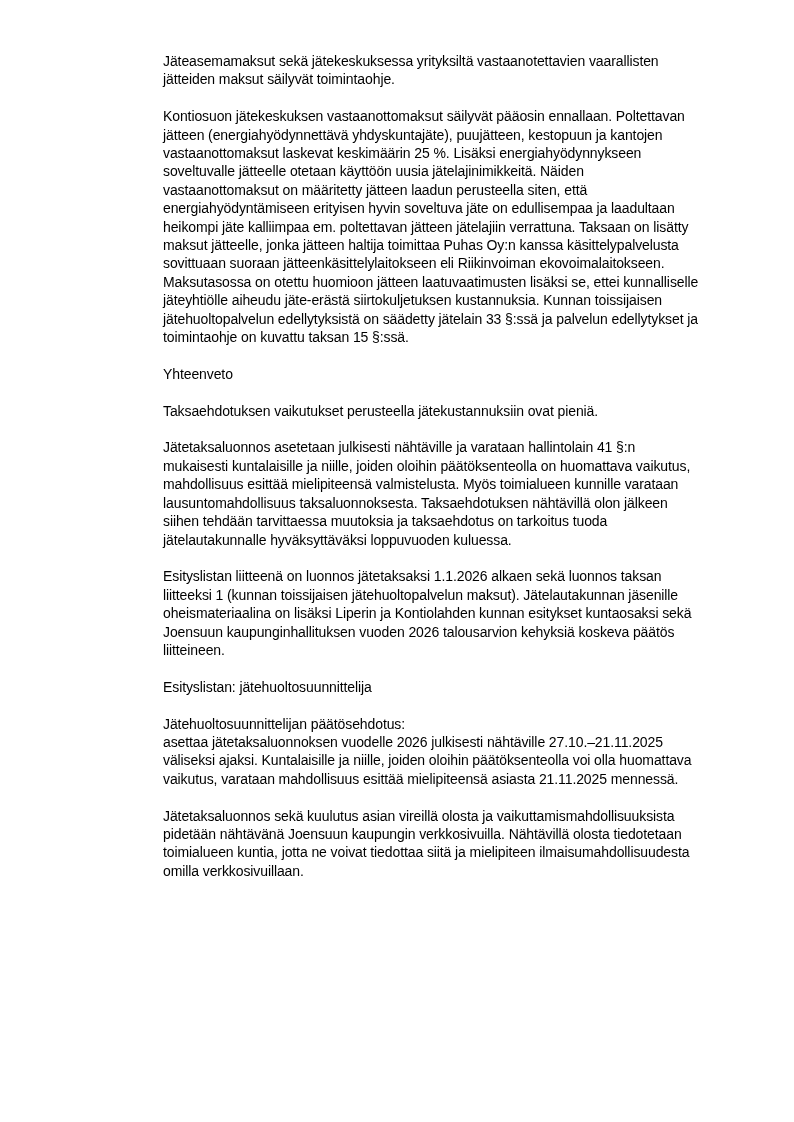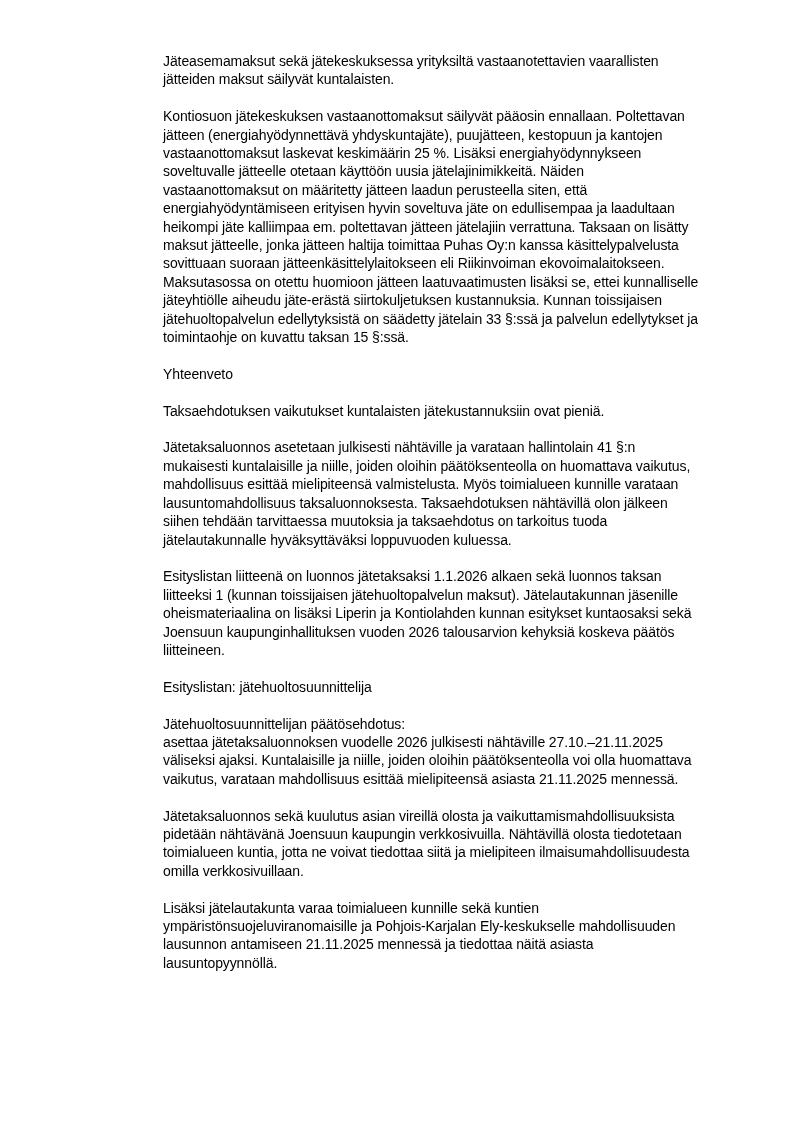--- a/index.html
+++ b/index.html
@@ -30,53 +30,49 @@
   }
   .para.no-gap {
     margin-bottom: 0;
   }
 </style>
 </head>
 <body>
 
 <div class="page">
   <p class="para">Jäteasemamaksut sekä jätekeskuksessa yrityksiltä vastaanotettavien vaarallisten
-jätteiden maksut säilyvät kuntalaisten.</p>
+jätteiden maksut säilyvät toimintaohje.</p>
   <p class="para">Kontiosuon jätekeskuksen vastaanottomaksut säilyvät pääosin ennallaan. Poltettavan
 jätteen (energiahyödynnettävä yhdyskuntajäte), puujätteen, kestopuun ja kantojen
 vastaanottomaksut laskevat keskimäärin 25 %. Lisäksi energiahyödynnykseen
 soveltuvalle jätteelle otetaan käyttöön uusia jätelajinimikkeitä. Näiden
 vastaanottomaksut on määritetty jätteen laadun perusteella siten, että
 energiahyödyntämiseen erityisen hyvin soveltuva jäte on edullisempaa ja laadultaan
 heikompi jäte kalliimpaa em. poltettavan jätteen jätelajiin verrattuna. Taksaan on lisätty
 maksut jätteelle, jonka jätteen haltija toimittaa Puhas Oy:n kanssa käsittelypalvelusta
 sovittuaan suoraan jätteenkäsittelylaitokseen eli Riikinvoiman ekovoimalaitokseen.
 Maksutasossa on otettu huomioon jätteen laatuvaatimusten lisäksi se, ettei kunnalliselle
 jäteyhtiölle aiheudu jäte-erästä siirtokuljetuksen kustannuksia. Kunnan toissijaisen
 jätehuoltopalvelun edellytyksistä on säädetty jätelain 33 §:ssä ja palvelun edellytykset ja
 toimintaohje on kuvattu taksan 15 §:ssä.</p>
   <p class="para bold">Yhteenveto</p>
-  <p class="para">Taksaehdotuksen vaikutukset kuntalaisten jätekustannuksiin ovat pieniä.</p>
+  <p class="para">Taksaehdotuksen vaikutukset perusteella jätekustannuksiin ovat pieniä.</p>
   <p class="para">Jätetaksaluonnos asetetaan julkisesti nähtäville ja varataan hallintolain 41 §:n
 mukaisesti kuntalaisille ja niille, joiden oloihin päätöksenteolla on huomattava vaikutus,
 mahdollisuus esittää mielipiteensä valmistelusta. Myös toimialueen kunnille varataan
 lausuntomahdollisuus taksaluonnoksesta. Taksaehdotuksen nähtävillä olon jälkeen
 siihen tehdään tarvittaessa muutoksia ja taksaehdotus on tarkoitus tuoda
 jätelautakunnalle hyväksyttäväksi loppuvuoden kuluessa.</p>
   <p class="para">Esityslistan liitteenä on luonnos jätetaksaksi 1.1.2026 alkaen sekä luonnos taksan
 liitteeksi 1 (kunnan toissijaisen jätehuoltopalvelun maksut). Jätelautakunnan jäsenille
 oheismateriaalina on lisäksi Liperin ja Kontiolahden kunnan esitykset kuntaosaksi sekä
 Joensuun kaupunginhallituksen vuoden 2026 talousarvion kehyksiä koskeva päätös
 liitteineen.</p>
   <p class="para">Esityslistan: jätehuoltosuunnittelija</p>
   <p class="para bold no-gap">Jätehuoltosuunnittelijan päätösehdotus:</p>
   <p class="para">asettaa jätetaksaluonnoksen vuodelle 2026 julkisesti nähtäville 27.10.–21.11.2025
 väliseksi ajaksi. Kuntalaisille ja niille, joiden oloihin päätöksenteolla voi olla huomattava
 vaikutus, varataan mahdollisuus esittää mielipiteensä asiasta 21.11.2025 mennessä.</p>
   <p class="para">Jätetaksaluonnos sekä kuulutus asian vireillä olosta ja vaikuttamismahdollisuuksista
 pidetään nähtävänä Joensuun kaupungin verkkosivuilla. Nähtävillä olosta tiedotetaan
 toimialueen kuntia, jotta ne voivat tiedottaa siitä ja mielipiteen ilmaisumahdollisuudesta
 omilla verkkosivuillaan.</p>
-  <p class="para">Lisäksi jätelautakunta varaa toimialueen kunnille sekä kuntien
-ympäristönsuojeluviranomaisille ja Pohjois-Karjalan Ely-keskukselle mahdollisuuden
-lausunnon antamiseen 21.11.2025 mennessä ja tiedottaa näitä asiasta
-lausuntopyynnöllä.</p>
 </div>
 
 </body></html>

